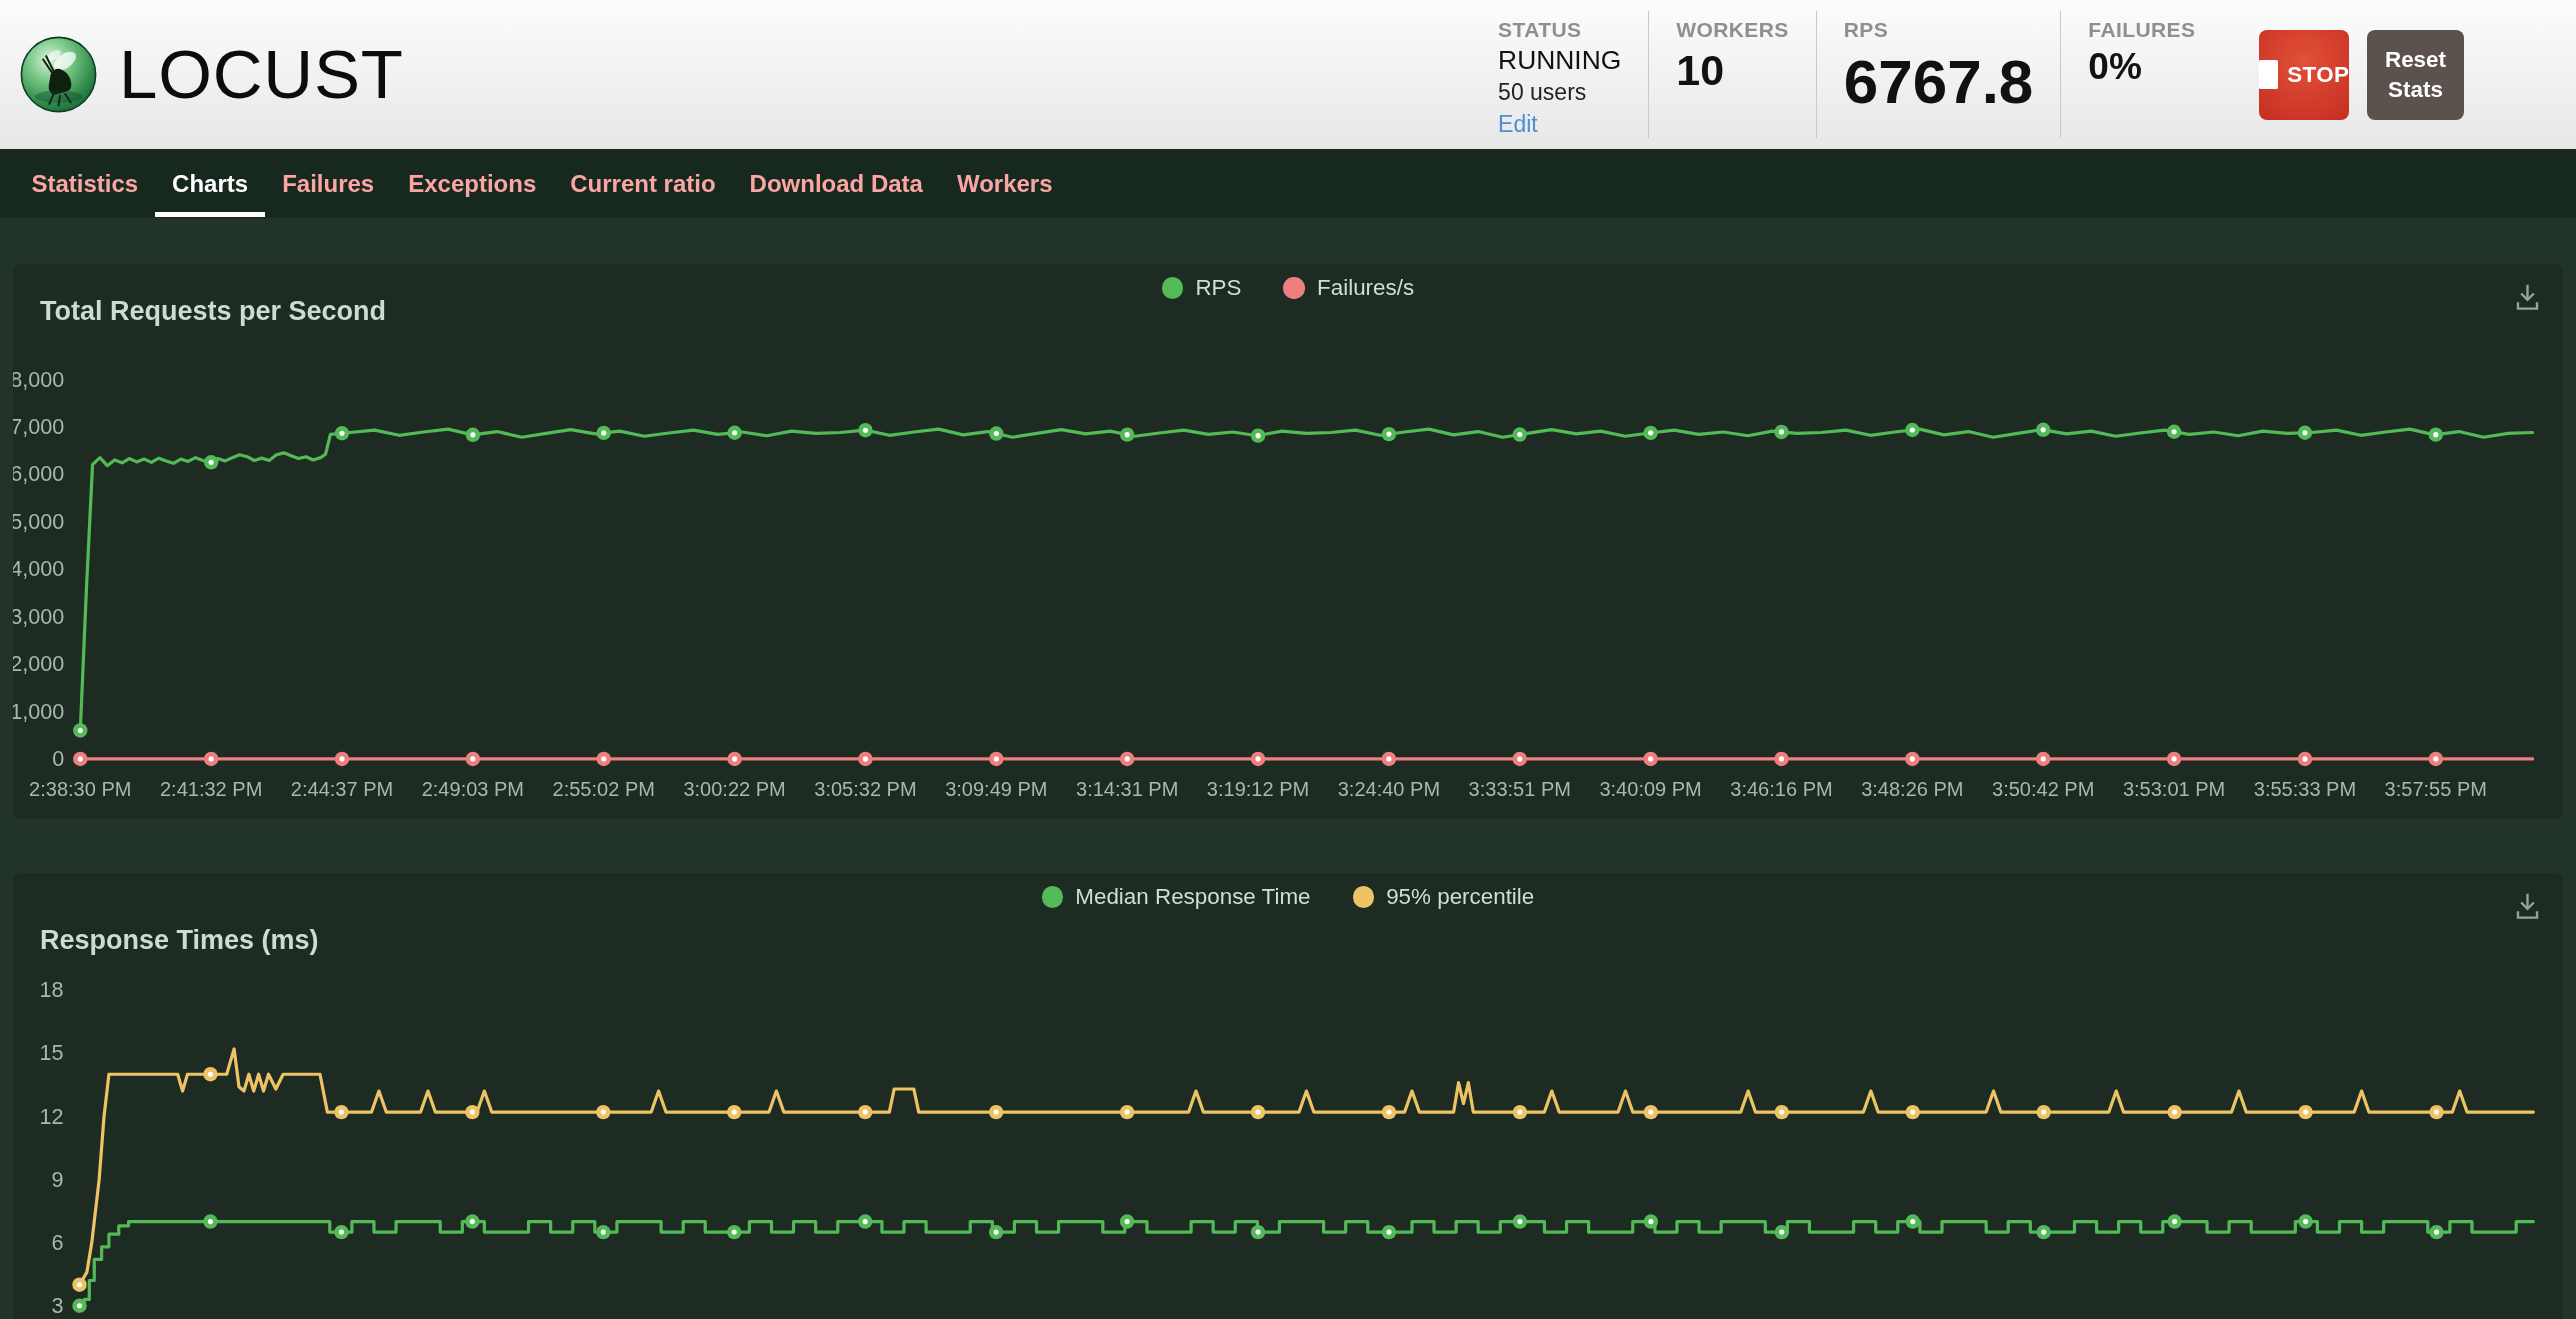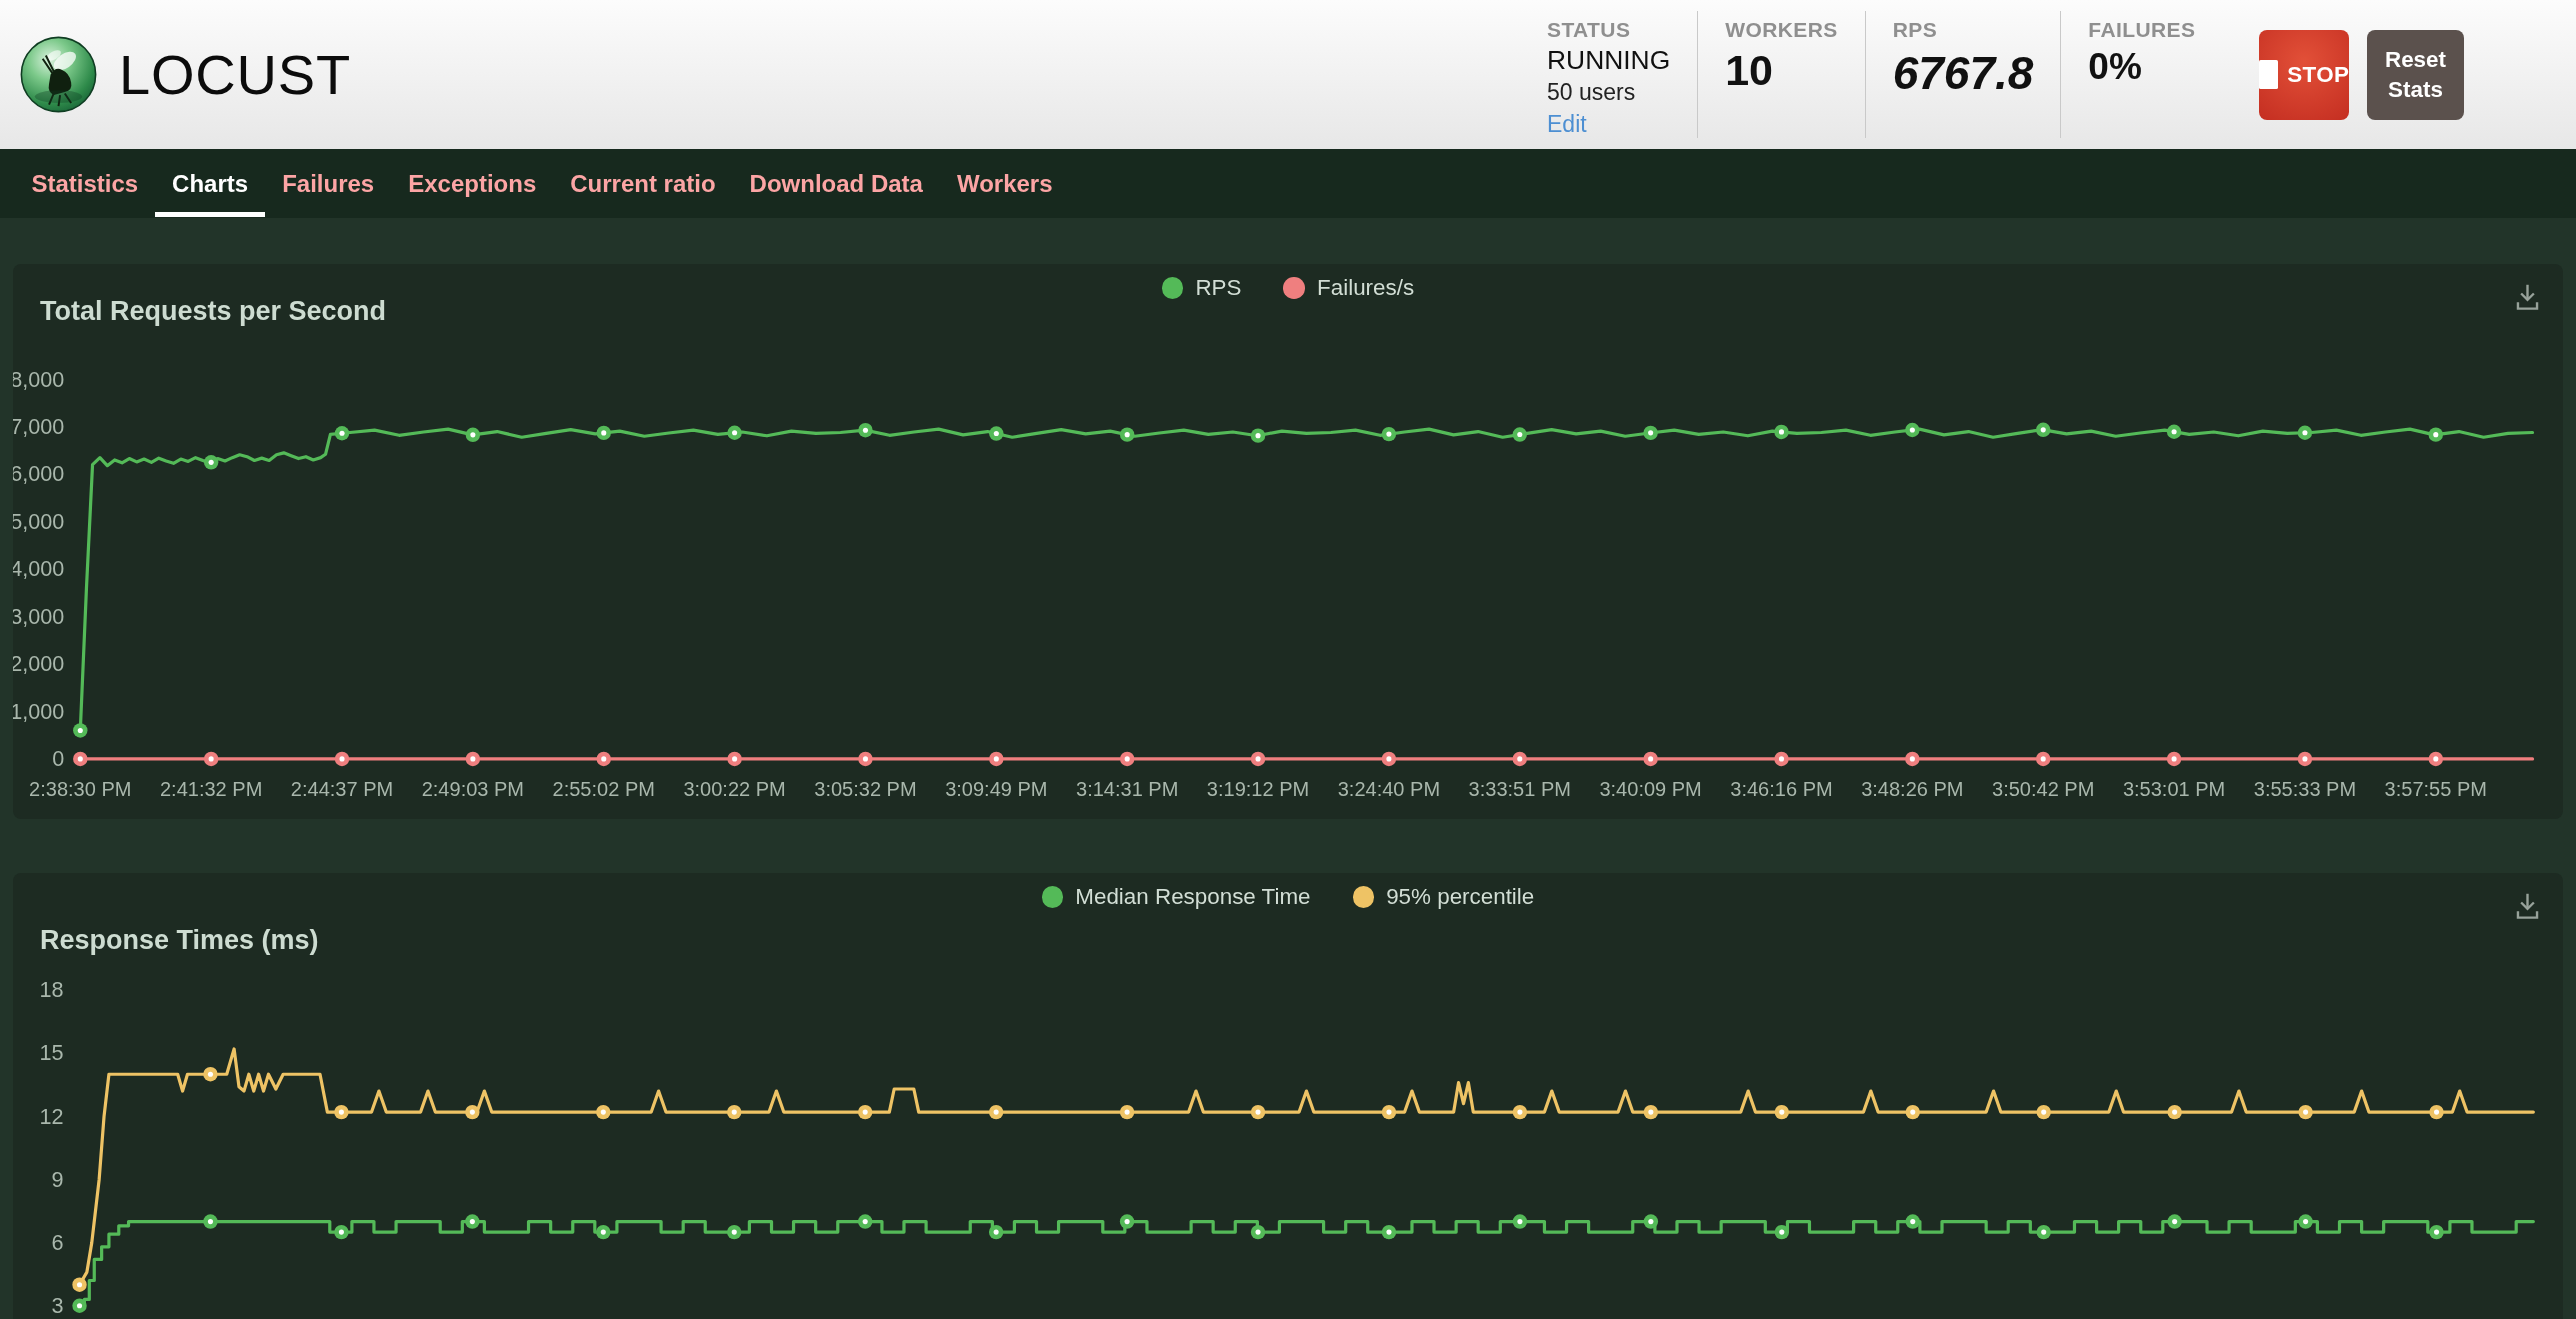--- a/index.html
+++ b/index.html
@@ -5,29 +5,29 @@
   * { margin:0; padding:0; box-sizing:border-box; }
   html,body { width:2576px; height:1319px; overflow:hidden; background:#223429;
               font-family:"Liberation Sans", sans-serif; }
 
   
   .header { height:149px; background:linear-gradient(#fcfcfc,#e7e7e7);
             display:flex; align-items:center; justify-content:space-between;
             padding:0 112px 0 19px; }
   .logo-area { display:flex; align-items:center; gap:21px; }
   .logo-sphere { width:79px; height:79px; }
-  .logo-text { font-size:56px; font-weight:300; color:#0c0c0c; letter-spacing:0.8px; }
+  .logo-text { font-size:69px; font-weight:300; color:#0c0c0c; letter-spacing:0.8px; }
 
   .header-right { display:flex; align-items:center; }
   .stats { display:flex; align-items:stretch; }
   .stat { padding:6.4px 27px 0; min-height:93px; }
   .stat + .stat { border-left:0.8px solid #c9c9c9; }
   .stat-label { font-size:21px; font-weight:bold; color:#8f8f8f; letter-spacing:0.4px; }
   .stat-value-big { font-size:43px; font-weight:bold; color:#111; margin-top:4.8px; }
-  .stat-value-huge { font-size:46px; font-weight:bold; color:#111; margin-top:4.8px;font-style:italic; }
+  .stat-value-huge { font-size:62px; font-weight:bold; color:#111; margin-top:4.8px; }
   .stat-value-mid { font-size:37px; font-weight:bold; color:#111; margin-top:4.8px; }
   .status-running { font-size:26.4px; font-weight:normal; color:#111; margin-top:3.2px; }
   .status-users { font-size:23px; color:#222; margin-top:3.2px; }
   .edit-link { font-size:23px; color:#4d8fd2; margin-top:4.8px; cursor:pointer; }
 
   .header-buttons { display:flex; gap:17.6px; margin-left:37px; }
   .btn-stop { width:90px; height:90px; border-radius:8px; border:none; cursor:pointer;
               background:radial-gradient(circle at 50% 35%, #e25038, #c42e21);
               display:flex; flex-direction:row; align-items:center; justify-content:center; gap:9.6px; }
   .stop-square { width:29px; height:29px; background:#fff; border-radius:1.6px; }

